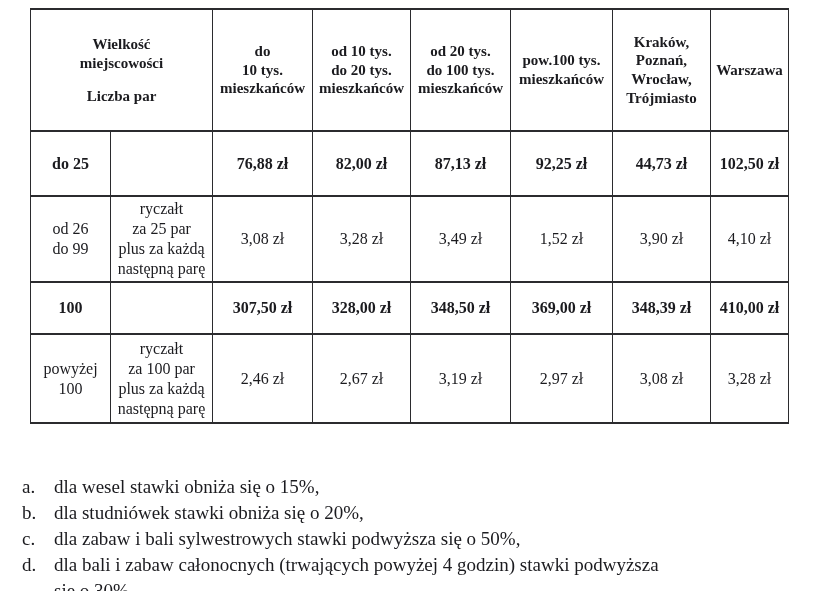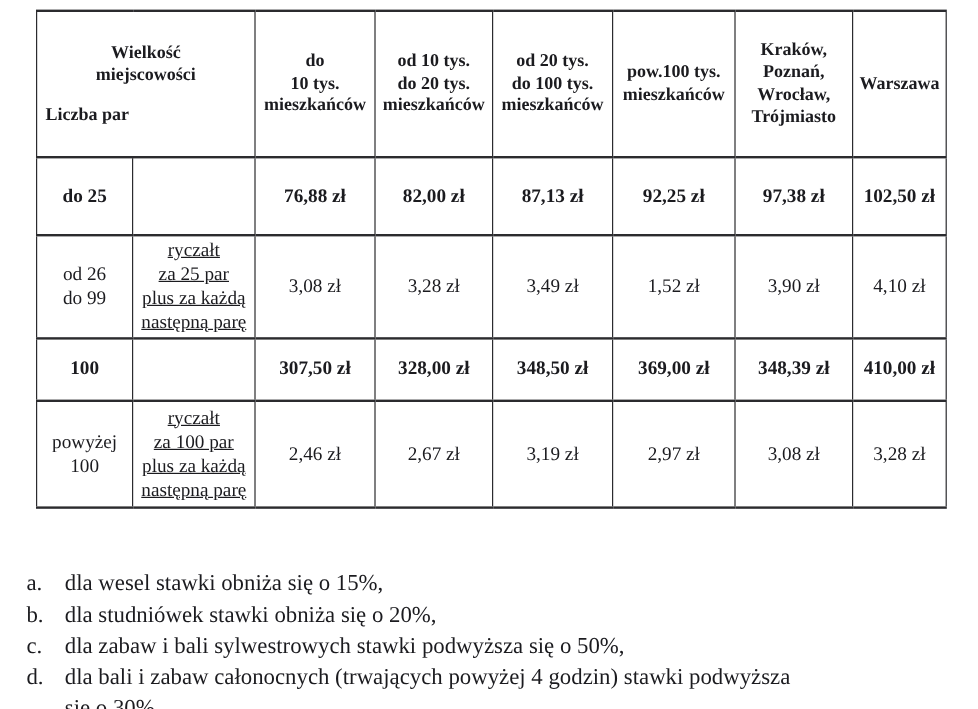--- a/index.html
+++ b/index.html
@@ -25,37 +25,37 @@
     border-bottom: 2px solid #2b2b2e;
     text-align: center;
     vertical-align: middle;
     white-space: pre-line;
     line-height: 1.25;
     padding: 2px 3px;
   }
   .hdr { font-weight: bold; font-size: 15px; }
   .val { font-size: 16px; }
   .valb { font-size: 16px; font-weight: bold; margin-top: 34px; }
-  .note { font-size: 16px; line-height: 1.22; text-decoration: underline; }
+  .note { font-size: 16px; line-height: 1.22; }
   .stars { font-weight: bold; font-size: 16px; letter-spacing: 1px; }
 
   tr.r1 { height: 80px; }
   tr.r2 { height: 60px; }
   tr.r3 { height: 65px; }
   tr.r4 { height: 83px; }
   tr.r5 { height: 52px; }
   tr.r6 { height: 89px; }
 
   .corner-cell { padding: 0; }
   .corner {
     display: flex; flex-direction: column; justify-content: space-between;
     height: 76px; padding: 3px 4px 2px 4px;
   }
   .corner-top { font-weight: bold; font-size: 15px; text-align: center; white-space: pre-line; line-height: 1.25; }
-  .corner-bottom { font-weight: bold; font-size: 15px; text-align: left; }
+  .corner-bottom { font-weight: bold; font-size: 15px; text-align: center; }
 
   .footnotes {
     position: absolute; left: 22px; top: 474px;
     font-size: 19px; line-height: 26px;
   }
   .fn-row { display: flex; }
   .fn-letter { width: 32px; flex: 0 0 32px; }
   .fn-text { flex: 1; }
 </style>
 </head>
@@ -103,21 +103,21 @@
     </tr>
 
 
     <tr class="r3">
       <td class="valb">do 25</td>
       <td class="note"></td>
       <td class="valb">76,88 zł</td>
       <td class="valb">82,00 zł</td>
       <td class="valb">87,13 zł</td>
       <td class="valb">92,25 zł</td>
-      <td class="valb">97,38 zł</td>
+      <td class="valb">44,73 zł</td>
       <td class="valb">102,50 zł</td>
     </tr>
 
     <tr class="r4">
       <td class="val">od 26
 do 99</td>
       <td class="note">ryczałt
 za 25 par
 plus za każdą
 następną parę</td>

